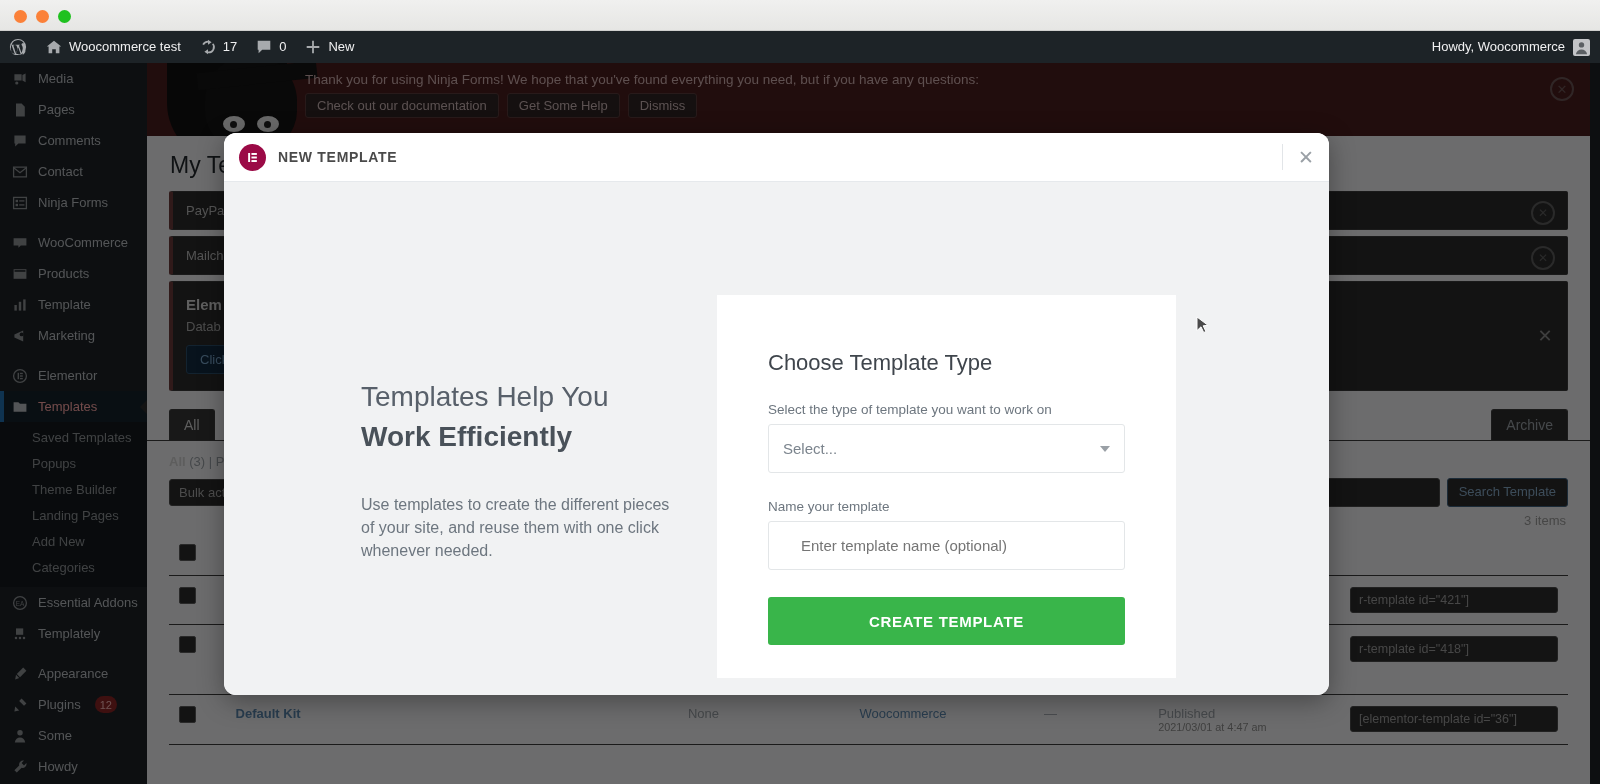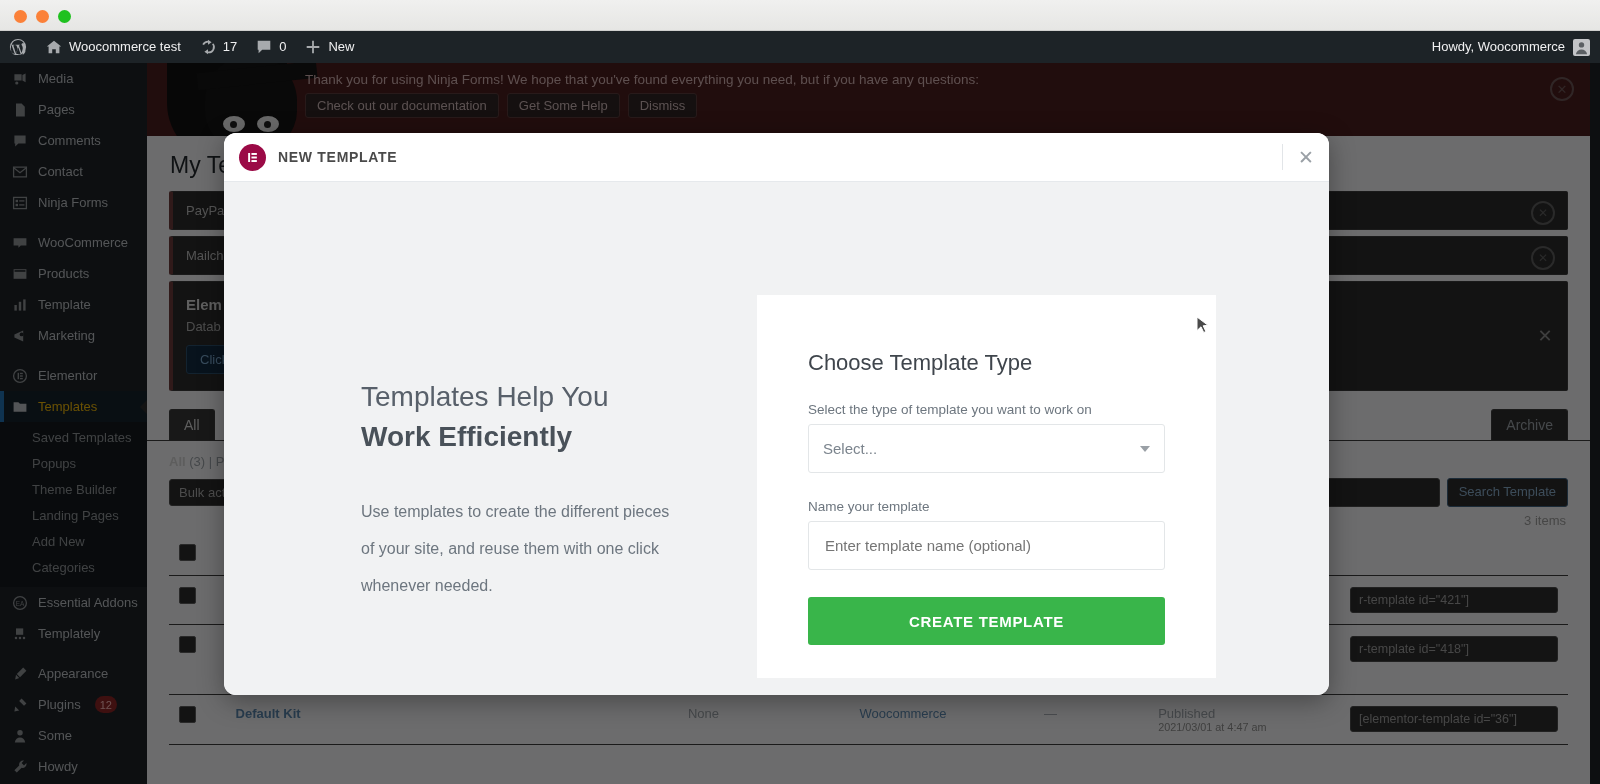--- a/index.html
+++ b/index.html
@@ -53,21 +53,21 @@
     z-index:40;
   }
   .menu-item{
     display:flex;align-items:center;gap:9px;
     height:31px;padding:0 0 0 11px;box-sizing:border-box;
     color:#b9bcc0;
     position:relative;
   }
   .menu-item .mi-ico{width:18px;height:18px;display:inline-flex;align-items:center;justify-content:center;flex:0 0 18px;}
   .menu-item .mi-ico svg{width:16px;height:16px;fill:#8f9296;}
-  .menu-item.active{background:#16232b;color:#eab308;box-shadow:inset 4px 0 0 #2271b1;}
+  .menu-item.active{background:#16232b;color:#fca5a5;box-shadow:inset 4px 0 0 #2271b1;}
   .menu-item.active .mi-ico svg{fill:#b9bcc0;}
   .menu-item.active:after{
     content:"";position:absolute;right:-1px;top:50%;margin-top:-8px;
     border-top:8px solid transparent;border-bottom:8px solid transparent;
     border-right:8px solid #2b2b2b;
   }
   .submenu{background:#141a1e;padding:3px 0 6px 0;}
   .sub-item{
     display:block;padding:5px 0 5px 32px;
     font-size:13px;color:#8e9295;line-height:16px;
@@ -218,24 +218,24 @@
     flex:1;background:#f1f2f3;position:relative;display:flex;align-items:center;
   }
   .promo{
     position:absolute;left:137px;top:195px;width:320px;
   }
   .promo h2{
     margin:0;font-size:28px;line-height:40px;color:#58606a;font-weight:400;
   }
   .promo h2 b{display:block;font-weight:bold;color:#495159;}
   .promo p{
-    margin:36px 0 0 0;font-size:16px;line-height:37px;color:#6d767f;
+    margin:36px 0 0 0;font-size:16px;line-height:23px;color:#6d767f;
   }
   .card{
-    position:absolute;left:533px;top:113px;width:459px;height:383px;
+    position:absolute;left:493px;top:113px;width:459px;height:383px;
     background:#fff;box-sizing:border-box;padding:0 51px;
   }
   .card h3{
     margin:0;padding-top:55px;font-size:22px;color:#3f454c;font-weight:400;
   }
   .field-label{
     margin-top:26px;font-size:13.5px;color:#6d767f;
   }
   .select-box{
     margin-top:7px;height:47px;border:1px solid #e3e6e8;border-radius:3px;background:#fff;
@@ -246,21 +246,21 @@
     position:absolute;right:14px;top:50%;margin-top:-3px;
     width:0;height:0;border-left:5px solid transparent;border-right:5px solid transparent;
     border-top:6px solid #9aa0a6;
   }
   .text-input{
     margin-top:7px;height:47px;border:1px solid #e3e6e8;border-radius:3px;background:#fff;
     display:flex;align-items:center;padding:0 14px;
   }
   .text-input input{
     border:none;outline:none;width:100%;font-size:15px;color:#9aa0a6;
-    font-family:"Liberation Sans", sans-serif;background:transparent;
+    font-family:"Liberation Sans", sans-serif;background:transparent;margin-left:16px;
   }
   .create-btn{
     margin-top:27px;height:48px;background:#39b54a;color:#fff;border:none;width:100%;
     font-size:15px;letter-spacing:0.7px;font-weight:600;border-radius:3px;
     font-family:"Liberation Sans", sans-serif;
   }
 
   
   .cursor{position:absolute;left:1196px;top:316px;z-index:120;}
 </style>

